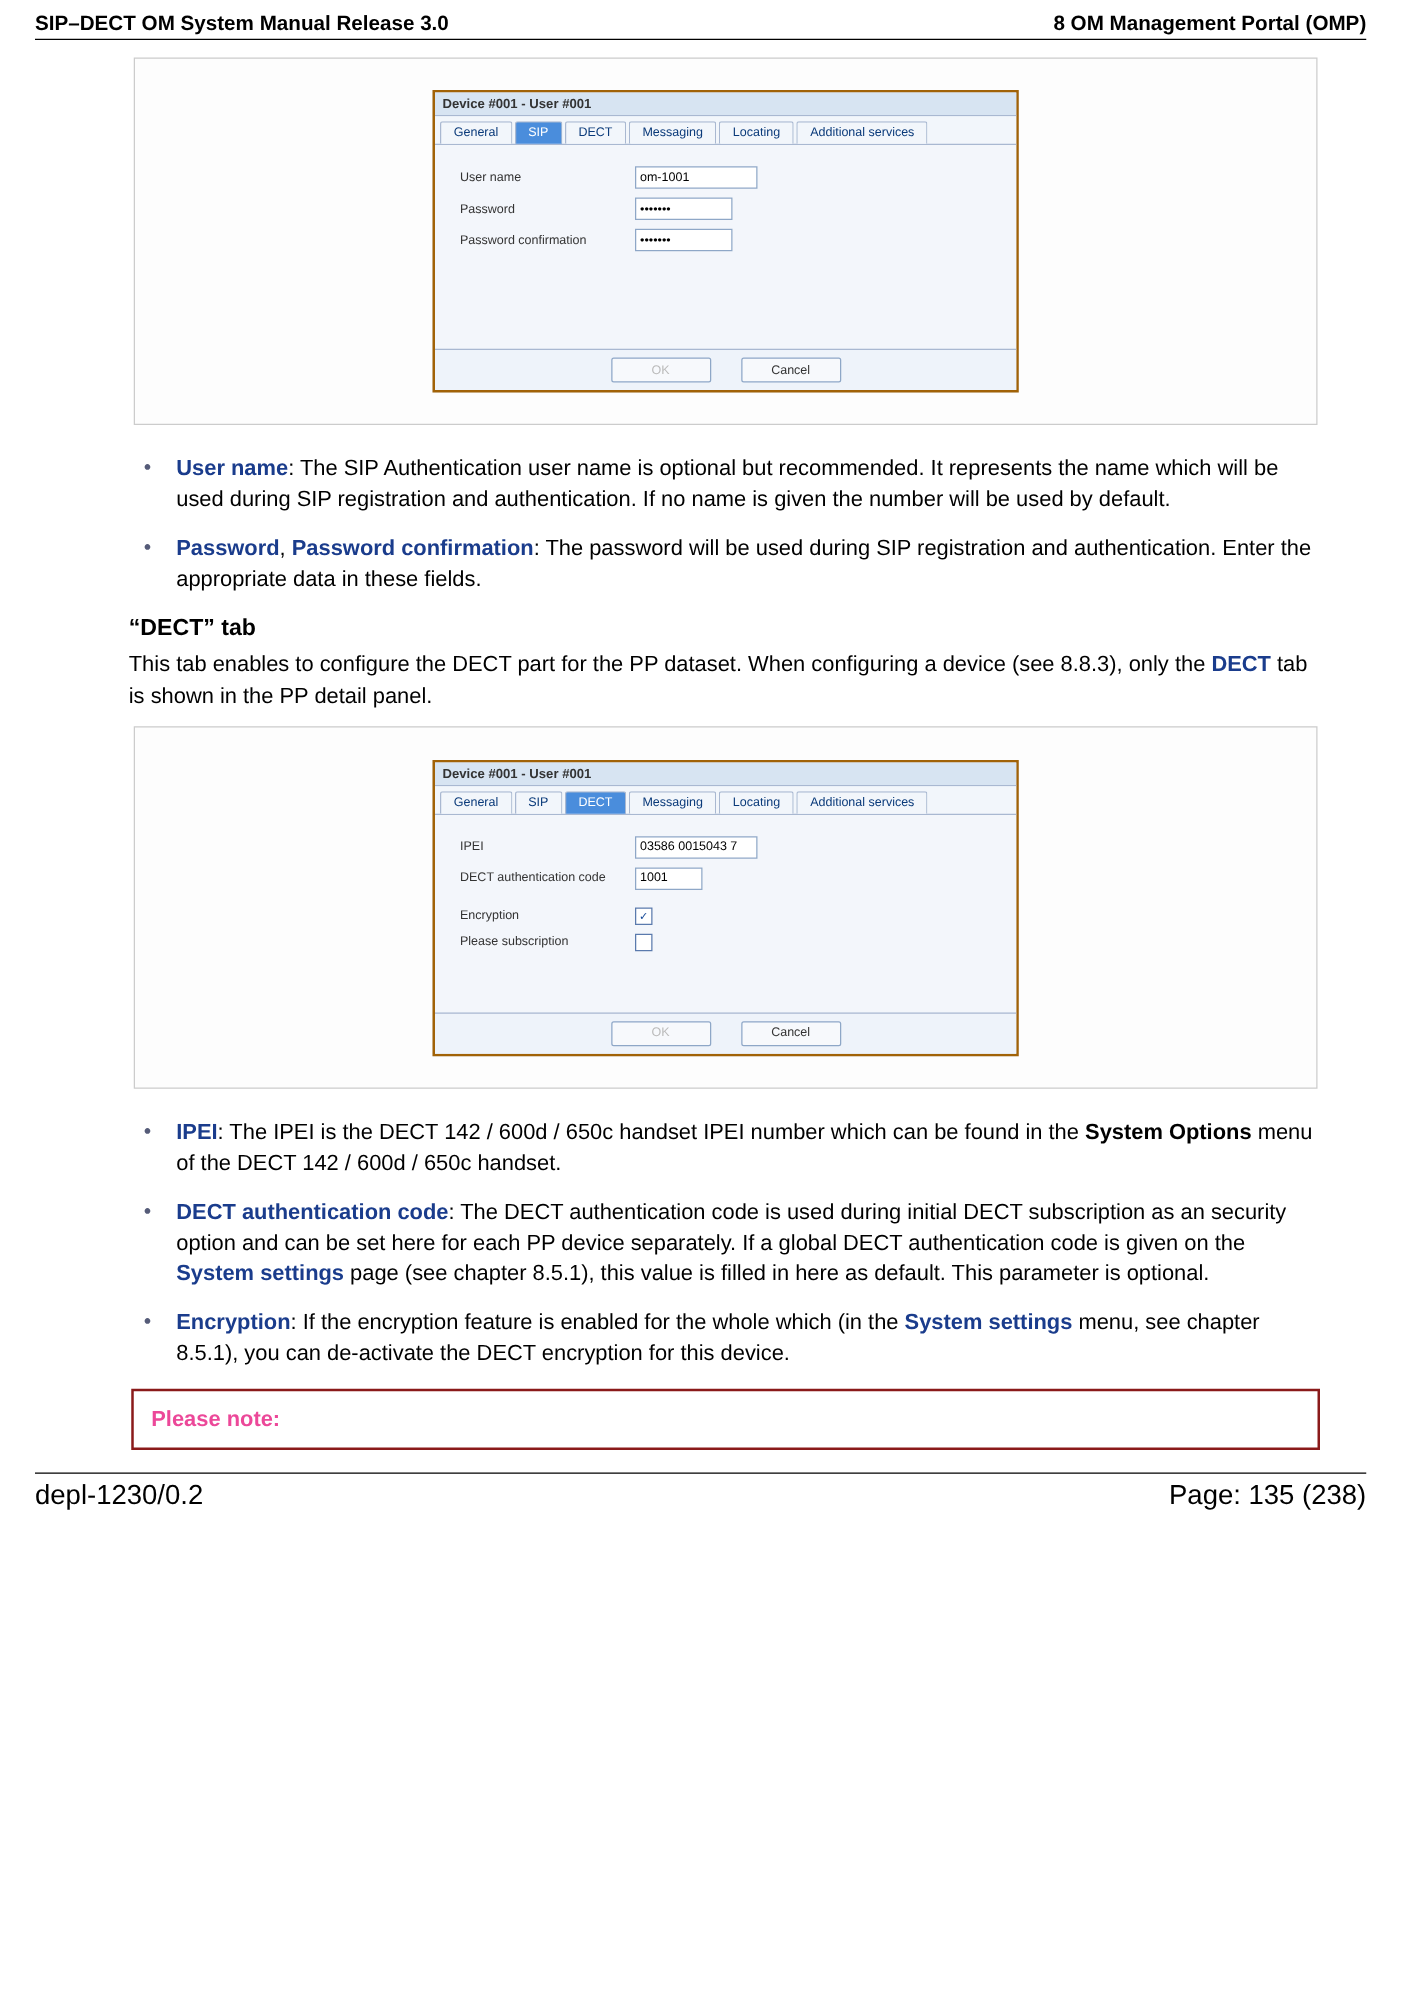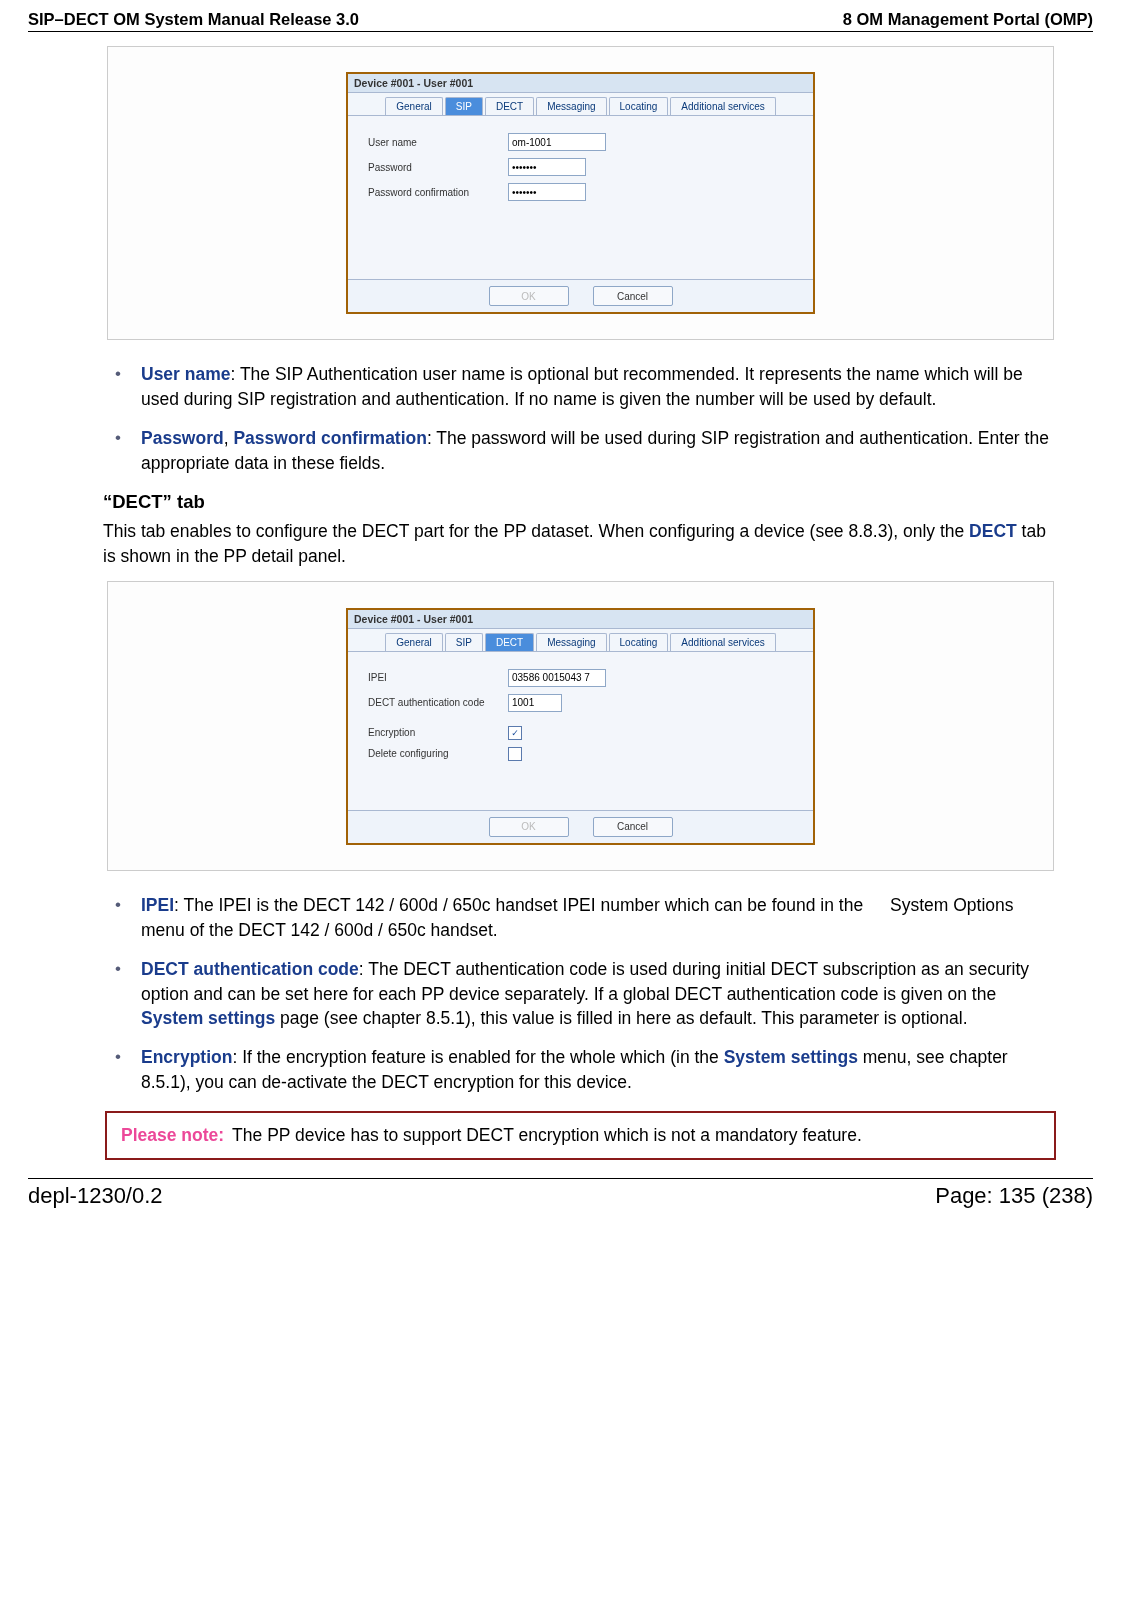--- a/index.html
+++ b/index.html
@@ -68,21 +68,20 @@
     font-size: 10.5px;
     color: #333;
   }
   .dlg-tabs {
     display: flex;
     background: #f2f6fb;
     border-bottom: 1px solid #a9b8d1;
     padding: 4px 4px 0 4px;
     gap: 2px;
     font-size: 10px;
-    justify-content: center;
   }
   .tab {
     border: 1px solid #a9b8d1;
     border-bottom: none;
     padding: 3px 10px;
     background: #f2f6fb;
     border-radius: 2px 2px 0 0;
     color: #0a3a7a;
   }
   .tab.sel {
@@ -183,21 +182,21 @@
     line-height: 1.42;
     display: flex;
     align-items: flex-start;
   }
   .note-box .nb-label {
     color: #ec4899;
     font-weight: bold;
     white-space: nowrap;
     margin-right: 8px;
   }
-  .btxt { font-weight: normal; margin-left: 22px; }
+  .btxt { font-weight: bold; }
 </style>
 </head>
 <body>
 
 <div class="page">
   <div class="header-row">
     <span>SIP–DECT OM System Manual Release 3.0</span>
     <span>8 OM Management Portal (OMP)</span>
   </div>
   <hr class="hr-top">
@@ -268,21 +267,21 @@
           </div>
           <div class="form-row">
             <label>DECT authentication code</label>
             <input type="text" class="w3" value="1001" style="">
           </div>
           <div class="form-row" style="margin-top:14px">
             <label>Encryption</label>
             <span class="cbx">✓</span>
           </div>
           <div class="form-row">
-            <label style="line-height:1.15">Delete configuring</label>
+            <label style="line-height:1.15">Please subscription</label>
             <span class="cbx"></span>
           </div>
         </div>
         <div class="dlg-btnbar">
           <div class="dlg-btn disabled">OK</div>
           <div class="dlg-btn">Cancel</div>
         </div>
       </div>
     </div>
 
@@ -293,21 +292,20 @@
       <li>
         <span class="term">DECT authentication code</span><span>: The DECT authentication code is used during initial DECT subscription as an security option and can be set here for each PP device separately. If a global DECT authentication code is given on the </span><span class="link">System settings</span><span> page (see chapter 8.5.1), this value is filled in here as default. This parameter is optional.</span>
       </li>
       <li>
         <span class="term">Encryption</span><span>: If the encryption feature is enabled for the whole which (in the </span><span class="link">System settings</span><span> menu, see chapter 8.5.1), you can de-activate the DECT encryption for this device.</span>
       </li>
     </ul>
 
     <div class="note-box">
       <span class="nb-label">Please note:</span>
-      <span>The PP device has to support DECT encryption which is not a mandatory feature.</span>
     </div>
 
   </div>
 
   <hr class="hr-bottom">
   <div class="footer-row">
     <span>depl-1230/0.2</span>
     <span>Page: 135 (238)</span>
   </div>
 </div>

